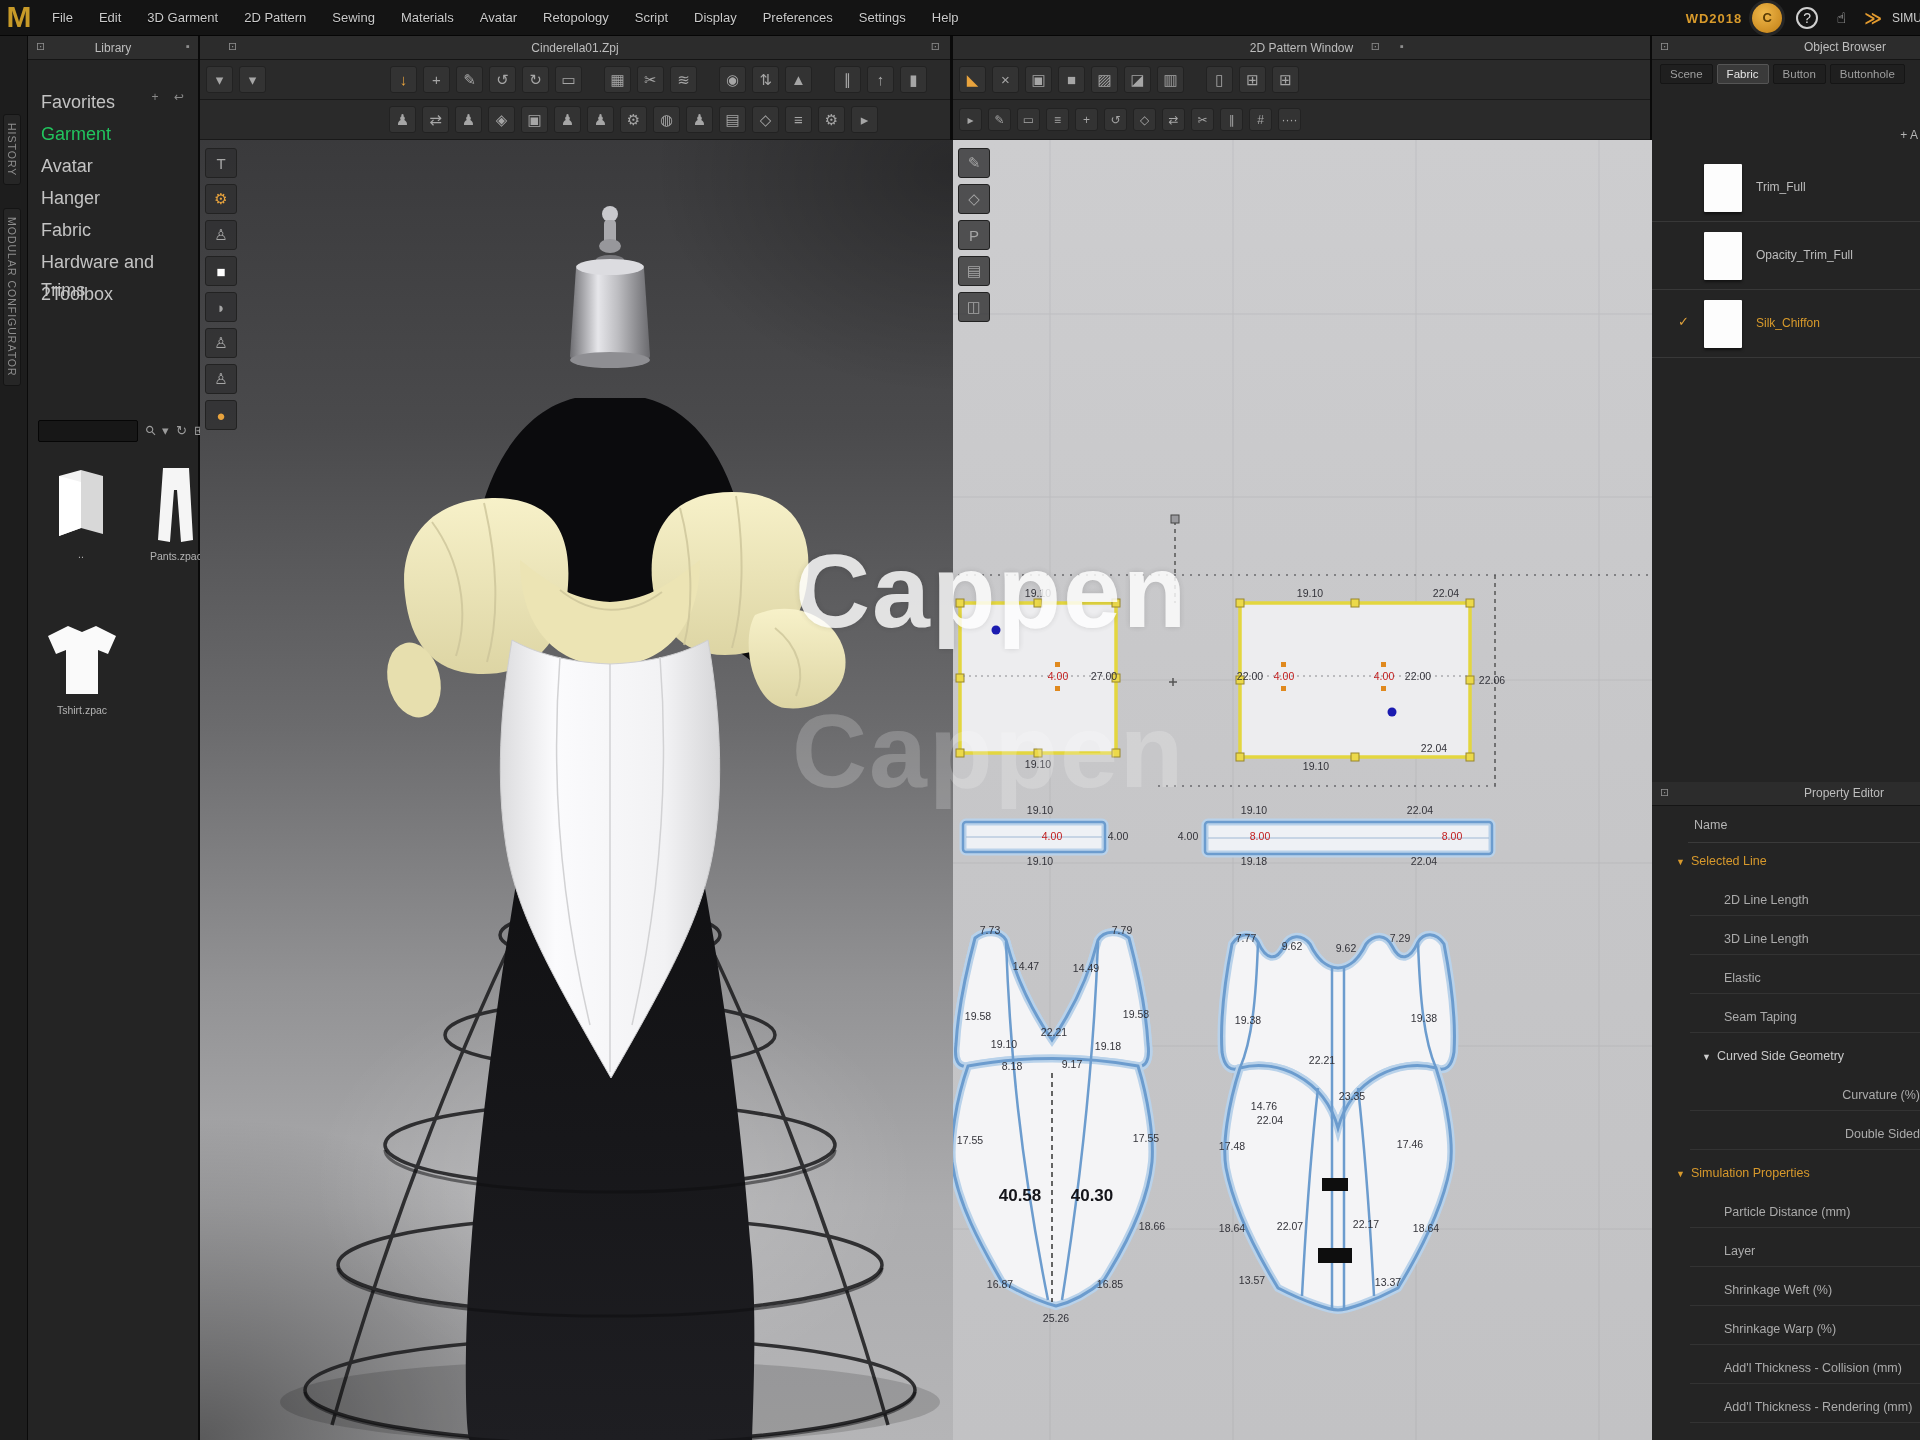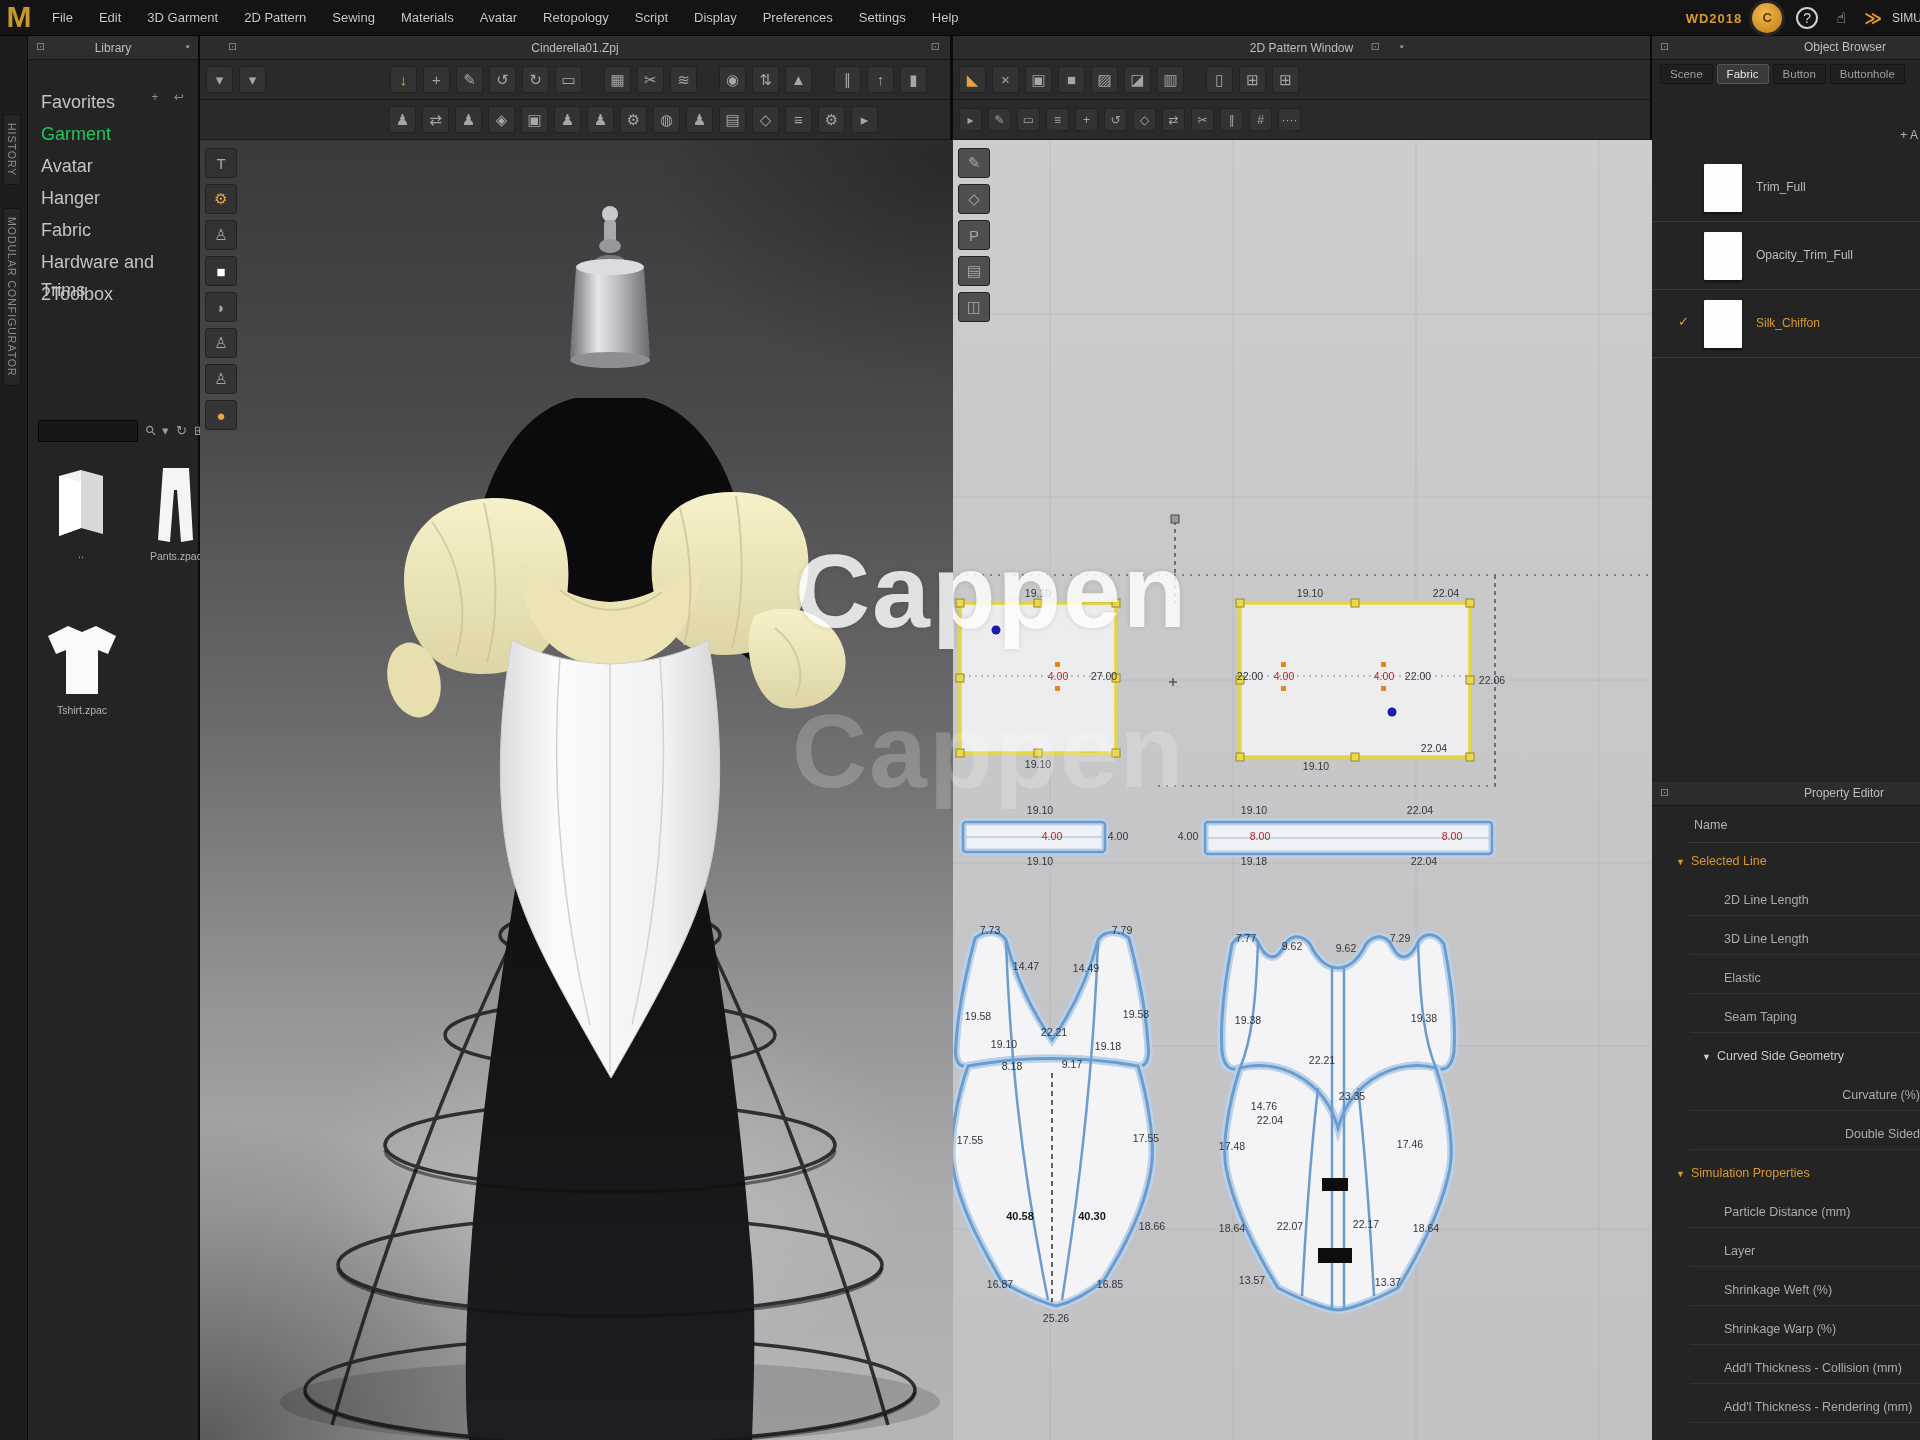--- a/index.html
+++ b/index.html
@@ -100,21 +100,21 @@
   .prop-row.header.lvl1 { padding-left:50px; color:#c9c9c9; }
   .prop-row.header.lvl1 .arrow { display:inline; }
   .prop-row.child { padding-left:72px; }
   .prop-row.child.lvl2 { padding-left:102px;text-align:right; }
   .prop-row.line:after { content:""; position:absolute; left:38px; right:0; bottom:4px; border-bottom:1px solid #333; }
 
   
   #labels { left:0; top:0; width:1920px; height:1440px; pointer-events:none; z-index:30; }
   .plabel { position:absolute; transform:translate(-50%,-50%); font-size:10.5px; color:#33333a; white-space:nowrap; }
   .plabel.red { color:#c21d1d; }
-  .plabel.bold { color:#15151a; font-weight:bold; font-size:11px;margin-top:20px; }
+  .plabel.bold { color:#15151a; font-weight:bold; font-size:17px; }
   .wm { position:absolute; font-weight:bold; font-size:104px; letter-spacing:2px; color:#ffffff; pointer-events:none; z-index:40; }
   #wm1 { left:795px; top:532px; opacity:.82; text-shadow:0 0 6px rgba(0,0,0,.15); }
   #wm2 { left:792px; top:692px; opacity:.20; }
   #brandlogo { left:86px; top:1078px; width:230px; height:362px; z-index:45; pointer-events:none; overflow:hidden; }
   svg { position:absolute; left:0; top:0; }
 </style>
 </head>
 <body>
 
 <div id="app">

